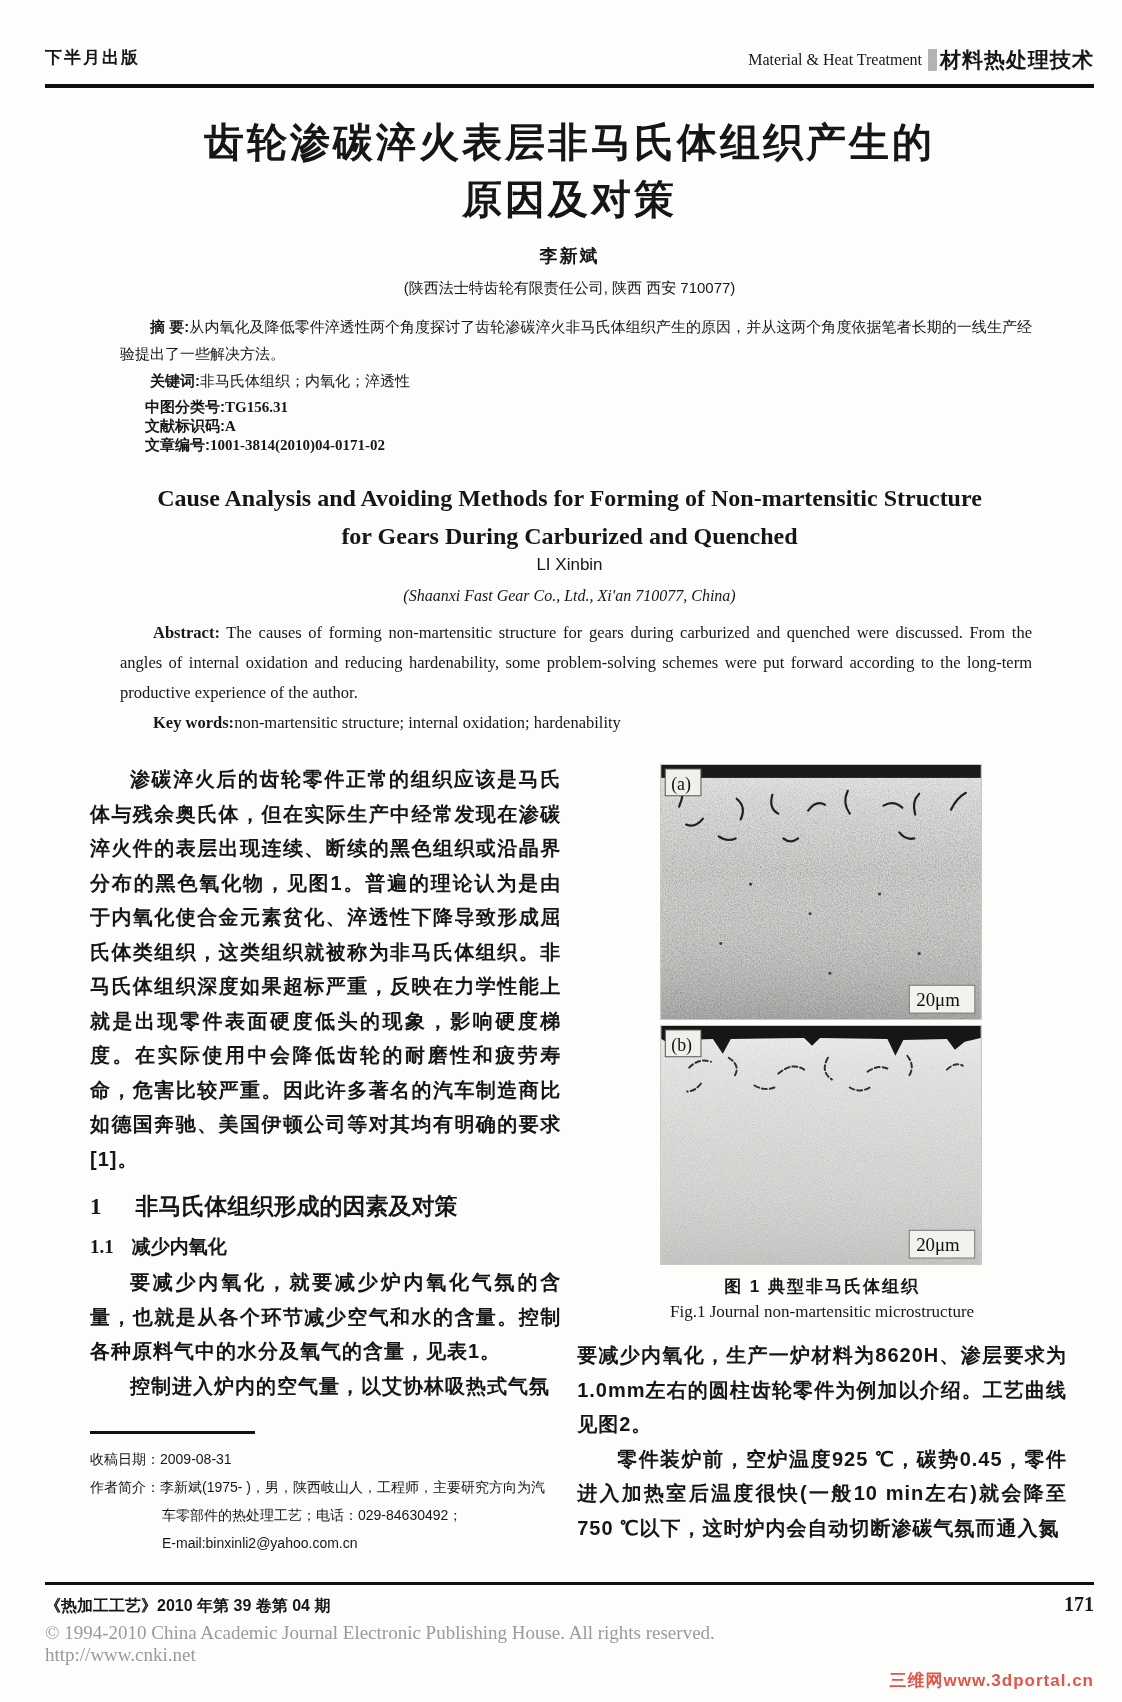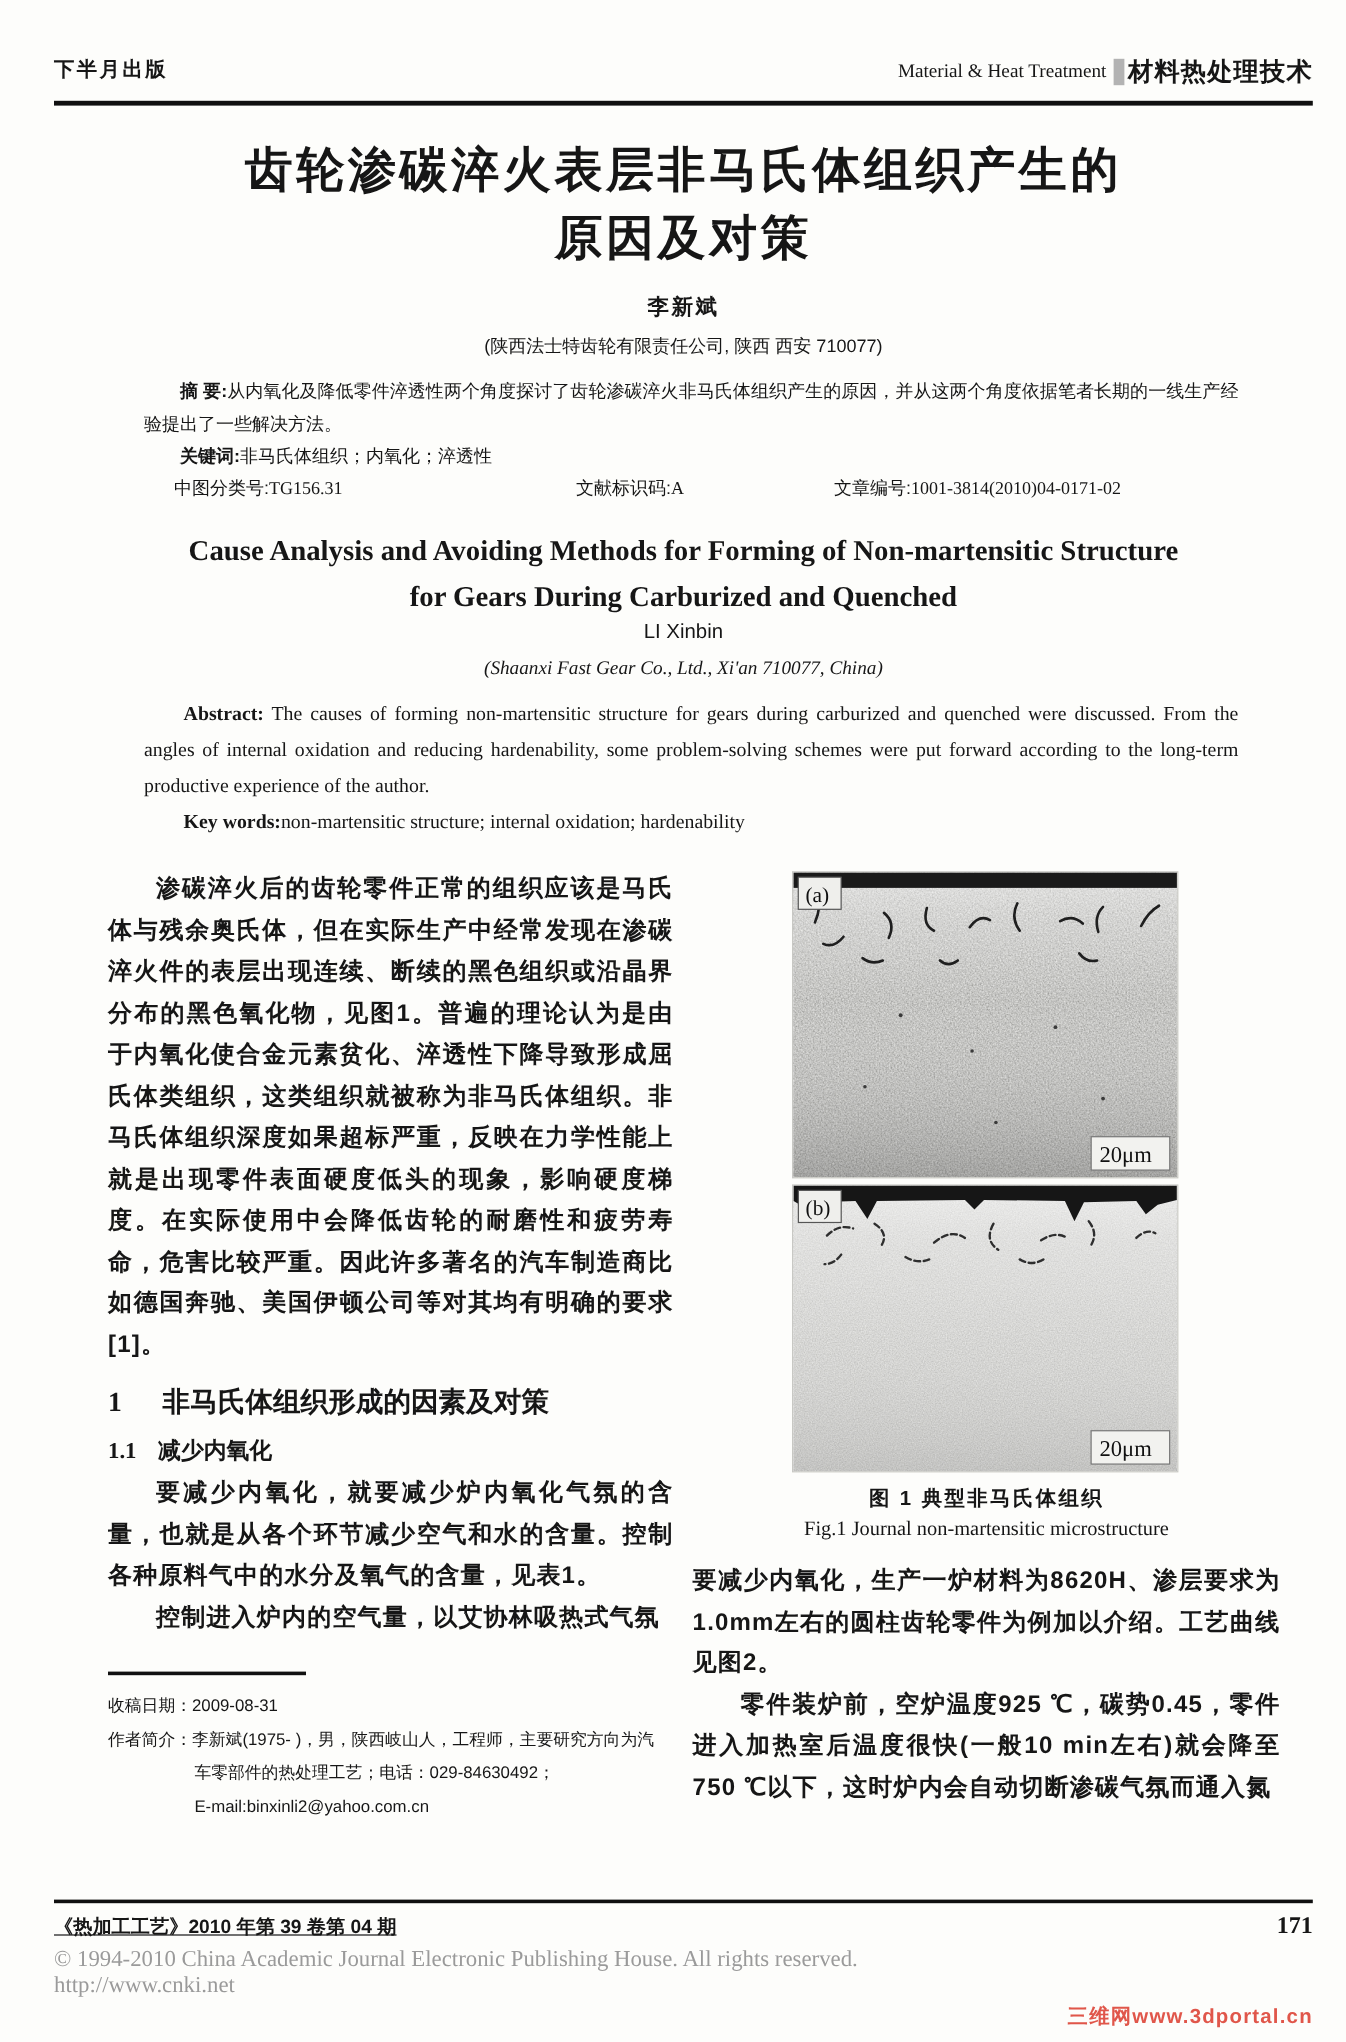--- a/index.html
+++ b/index.html
@@ -22,21 +22,21 @@
 
   
   .title { margin-top:26px; text-align:center; font-size:40px; font-weight:800; line-height:57px; letter-spacing:3px; }
   .author-cn { margin-top:16px; text-align:center; font-size:18px; font-weight:600; letter-spacing:2px; }
   .affil-cn { margin-top:11px; text-align:center; font-size:15px; font-weight:500; }
 
   
   .cnmeta { margin:15px 62px 0 75px; font-size:15px; line-height:27px; text-align:justify; font-weight:500; }
   .cnmeta .lbl { font-weight:700; }
   .cnmeta p.ind { text-indent:2em; }
-  .meta-row { display:flex; margin:4px 62px 0 100px; font-size:15px; font-weight:400; }
+  .meta-row { display:flex; margin:4px 62px 0 100px; font-size:15px; font-weight:700;flex-direction:column; }
   .meta-row .m1 { width:335px; }
   .meta-row .m2 { width:215px; }
   .meta-row .val { font-family:"Liberation Serif", serif; }
 
   
   .en-title { margin-top:24px; text-align:center; font-family:"Liberation Serif", serif; font-weight:700; font-size:24px; line-height:38px; }
   .en-author { text-align:center; font-family:Liberation Sans, sans-serif; font-size:17px; }
   .en-affil { margin-top:12px; text-align:center; font-family:"Liberation Serif", serif; font-style:italic; font-size:16px; }
   .en-abs { margin:13px 62px 0 75px; font-family:"Liberation Serif", serif; font-size:16.5px; line-height:30px; text-align:justify; }
   .en-abs .lbl { font-weight:700; }
@@ -64,21 +64,21 @@
   
   .footnote { margin-top:28px; }
   .fn-rule { width:165px; height:3px; background:#111; margin-bottom:11px; }
   .fn-line { font-size:14px; line-height:28px; font-weight:500; white-space:nowrap; }
   .fn-line.hang { padding-left:72px; }
 
   
   .footer { position:absolute; left:45px; right:28px; bottom:10px; }
   .f-rule { height:3px; background:#101010; }
   .f-row { display:flex; justify-content:space-between; align-items:baseline; margin-top:8px; }
-  .f-journal { font-size:16px; font-weight:600;text-decoration:underline; }
+  .f-journal { font-size:16px; font-weight:600; }
   .f-page { font-family:"Liberation Serif", serif; font-size:20px; font-weight:700; }
   .f-copy { display:flex; justify-content:space-between; margin-top:5px; font-family:"Liberation Serif", serif; font-size:19px; color:#9a9a9a;flex-direction:column; }
   .f-mark { text-align:right; margin-top:3px; font-size:17px; font-weight:800; letter-spacing:1px; }
 </style>
 </head>
 <body>
 
 <div class="page">
   <div class="inner">
 

